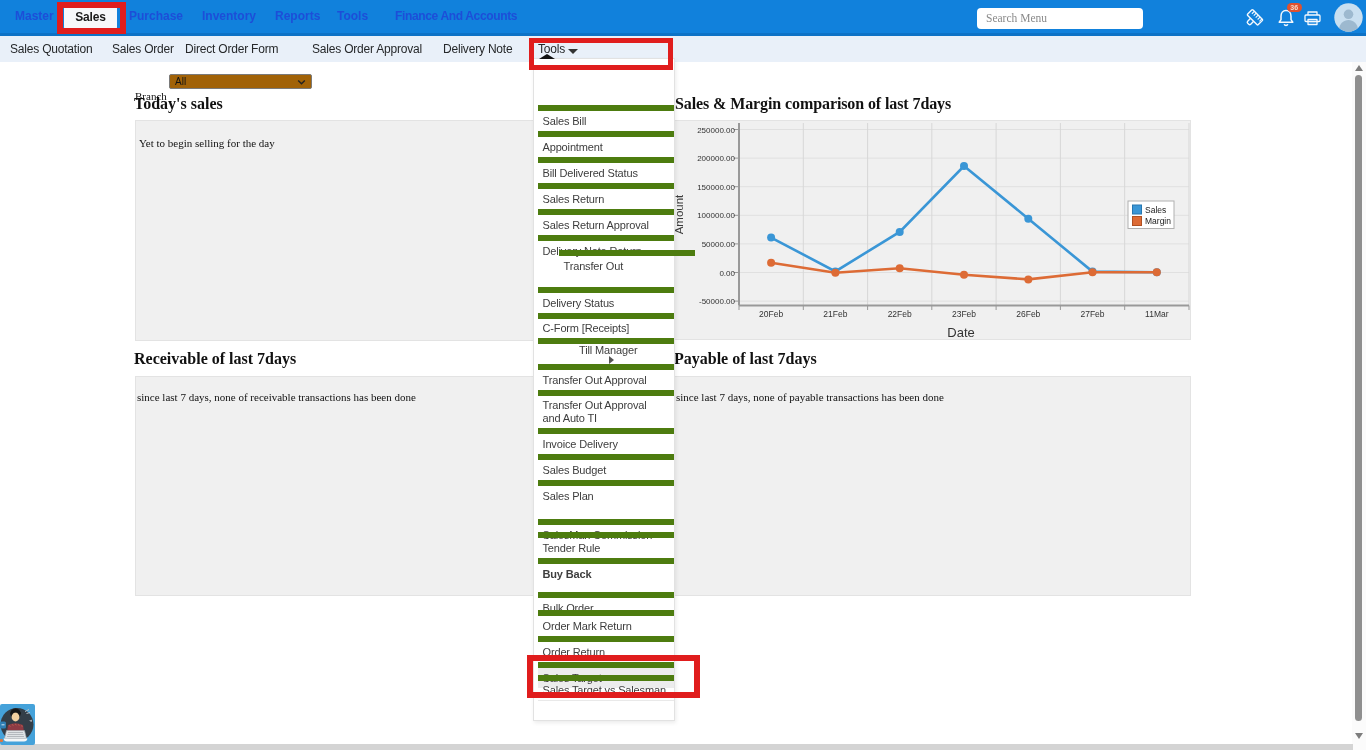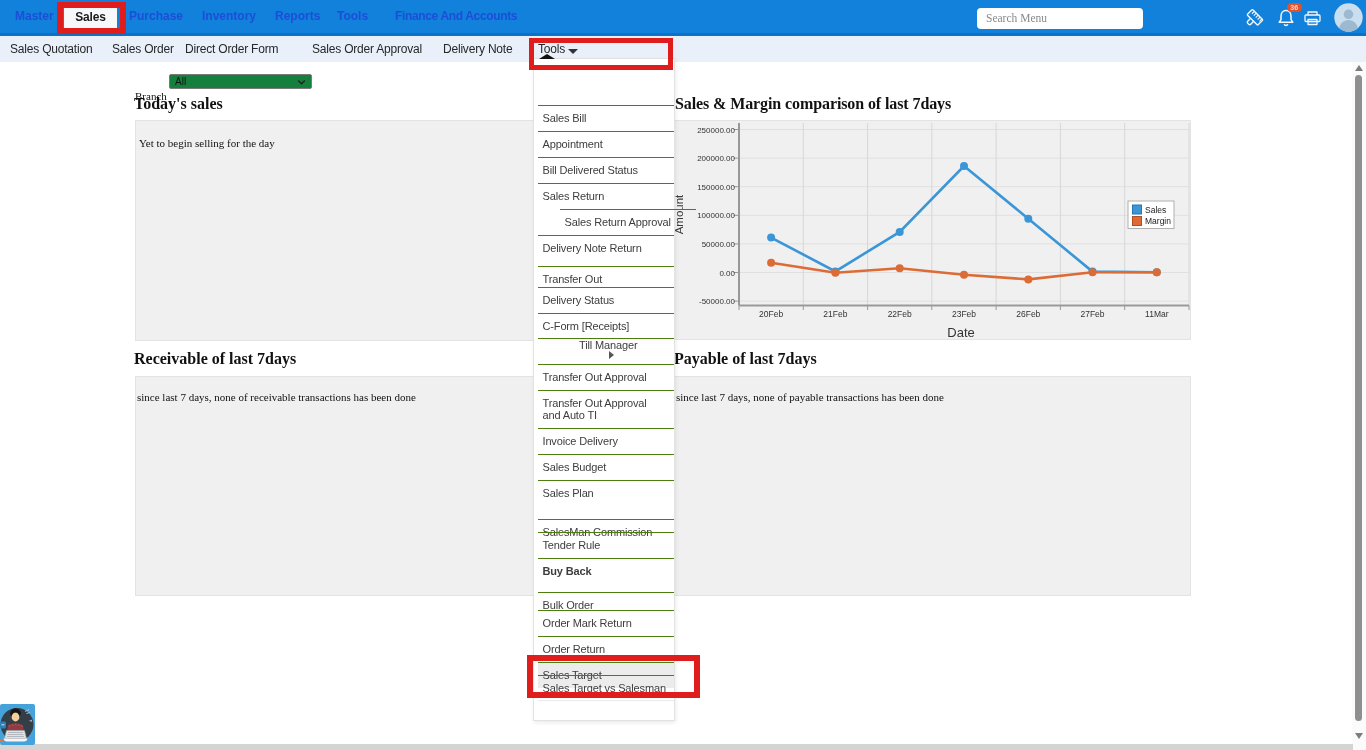--- a/index.html
+++ b/index.html
@@ -24,21 +24,21 @@
     font-size:12px; letter-spacing:-0.2px; white-space:nowrap; }
   
   .h2 { position:absolute; font-family:"Liberation Serif", serif; font-size:16px;
     color:#111; white-space:nowrap;font-weight:bold; }
   .serifsmall { position:absolute; font-family:"Liberation Serif", serif;
     font-size:11px; color:#111; white-space:nowrap;margin-top:16px; }
   .panel { position:absolute; background:#f0f0f0; border:1px solid #e3e3e3; }
   
   #dd { position:absolute; left:533px; top:58px; width:142px; height:663px;
     background:#fff; border:1px solid #e2e2e2; box-shadow:1px 2px 4px rgba(0,0,0,0.08); }
-  .mi { position:absolute; left:4px; width:136px; border-top:1px solid #4d7c0f;
+  .mi { position:absolute; left:4px; width:136px; border-top:6px solid #4d7c0f;
     display:flex; align-items:center; padding-left:4.5px; font-size:11px;
     color:#3d3d3d; line-height:12.5px; letter-spacing:-0.15px; }
   
   .redbox { position:absolute; border:6px solid #e01d1d; }
   
   #vsb { position:absolute; left:1352px; top:62px; width:14px; height:688px; background:#fbfbfb; }
   #vthumb { position:absolute; left:1355px; top:75px; width:7px; height:646px;
     background:#8f8f8f; border-radius:4px; }
   #hsb { position:absolute; left:0; top:744px; width:1353px; height:6px; background:#d4d4d4; }
 </style>
@@ -90,21 +90,21 @@
 <div id="subnav"></div>
 <span class="snav" style="left:10px;">Sales Quotation</span>
 <span class="snav" style="left:112px;">Sales Order</span>
 <span class="snav" style="left:185px;">Direct Order Form</span>
 <span class="snav" style="left:312px;">Sales Order Approval</span>
 <span class="snav" style="left:443px;">Delivery Note</span>
 <span class="snav" style="left:538px;">Tools</span>
 <div class="abs" style="left:568px;top:49px;width:0;height:0;border-left:5px solid transparent;border-right:5px solid transparent;border-top:5px solid #333;"></div>
 
 <span class="serifsmall" style="left:135px;top:74px;">Branch</span>
-<div class="abs" style="left:169px;top:74px;width:143px;height:14.5px;border:1px solid #7a7a7a;border-radius:2px;background:#15803d;">
+<div class="abs" style="left:169px;top:74px;width:143px;height:14.5px;border:1px solid #7a7a7a;border-radius:2px;background:#a16207;">
   <span class="abs" style="left:5px;top:1px;font-size:10px;color:#111;line-height:12px;">All</span>
   <svg class="abs" style="right:5px;top:4px;" width="9" height="7" viewBox="0 0 9 7">
       <path d="M1.2 1.5 L4.5 4.8 L7.8 1.5" stroke="#222" stroke-width="1.4" fill="none"></path>
     </svg>
 </div>
 
 <div class="h2" style="left:134px;top:95px;">Today's sales</div>
 <div class="h2" style="left:675px;top:95px;letter-spacing:-0.1px;">Sales &amp; Margin comparison of last 7days</div>
 <div class="h2" style="left:134px;top:349.5px;">Receivable of last 7days</div>
 <div class="h2" style="left:674px;top:349.5px;">Payable of last 7days</div>
@@ -217,27 +217,27 @@
     </div>
   <div class="mi" style="top:71.8px;height:26.0px;">
       <span>Appointment</span>
     </div>
   <div class="mi" style="top:97.8px;height:26.0px;">
       <span>Bill Delivered Status</span>
     </div>
   <div class="mi" style="top:123.8px;height:26.0px;">
       <span>Sales Return</span>
     </div>
-  <div class="mi" style="top:149.8px;height:26.0px;margin-left:22px;">
+  <div class="mi" style="top:149.8px;height:26.0px;">
       <span>Sales Return Approval</span>
     </div>
   <div class="mi" style="top:175.8px;height:26.0px;">
       <span>Delivery Note Return</span>
     </div>
-  <div class="mi" style="top:207px;height:26.0px;">
+  <div class="mi" style="top:191px;height:26.0px;margin-left:21px;">
       <span>Transfer Out</span>
     </div>
   <div class="mi" style="top:227.8px;height:26.0px;">
       <span>Delivery Status</span>
     </div>
   <div class="mi" style="top:253.8px;height:25.0px;">
       <span>C-Form [Receipts]</span>
     </div>
   <div class="mi" style="top:278.8px;height:26.0px;flex-direction:column;">
       <span>Till Manager</span>

